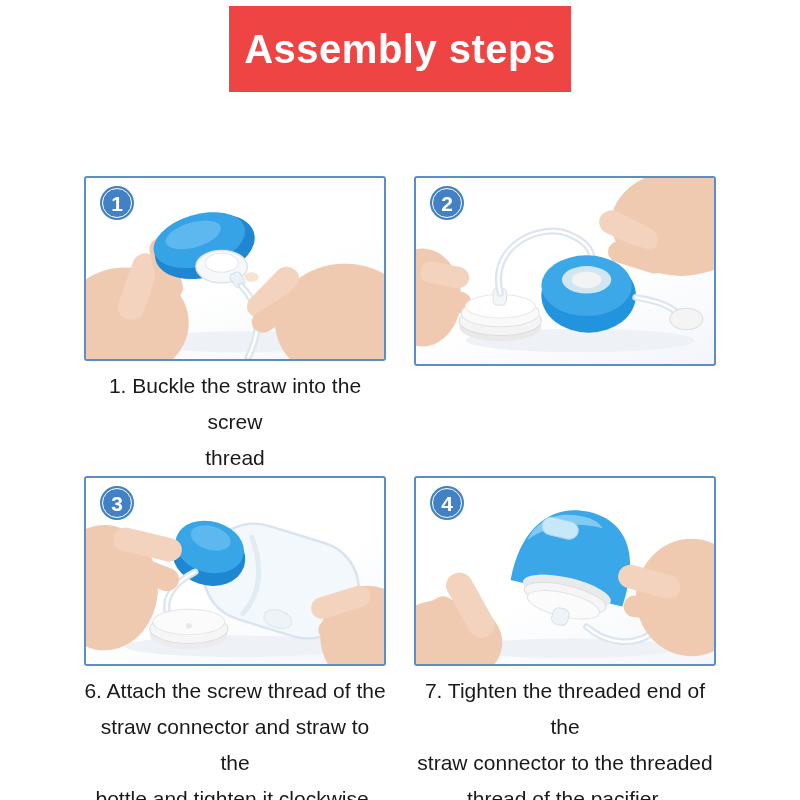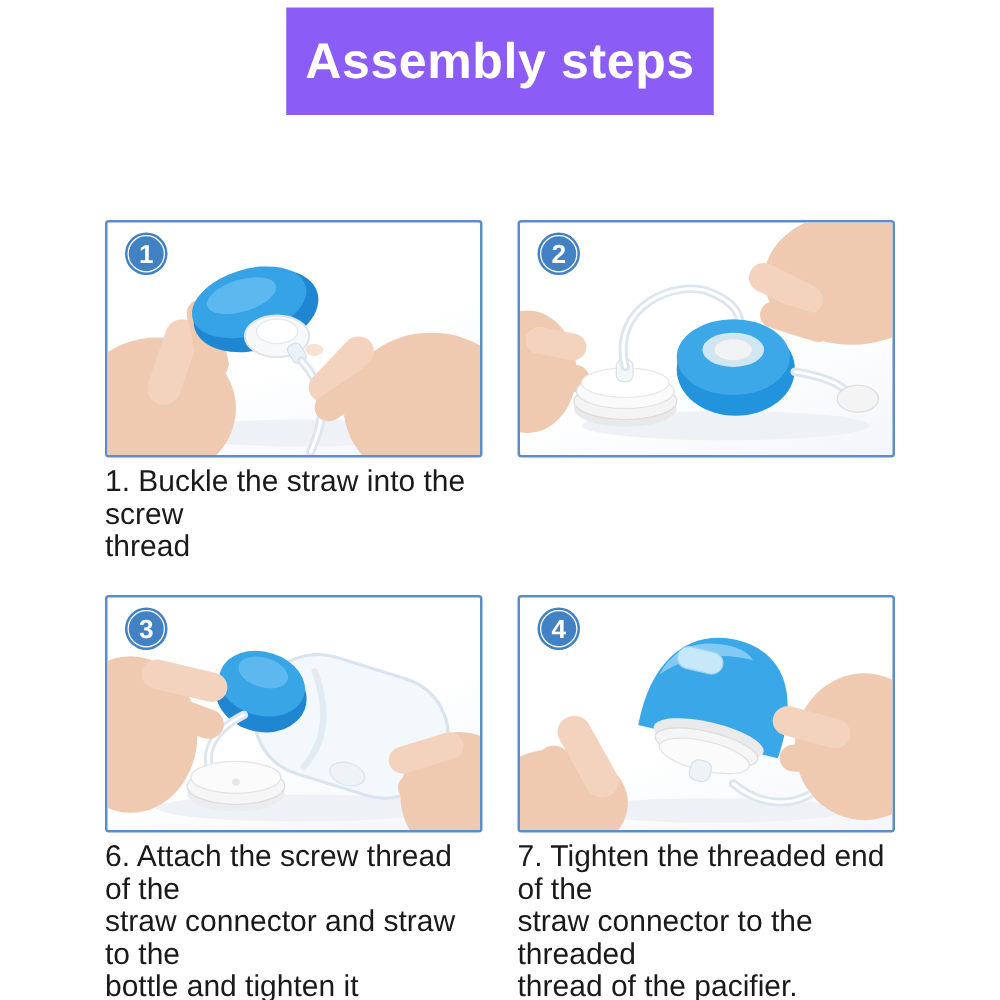--- a/index.html
+++ b/index.html
@@ -5,21 +5,21 @@
   * { margin: 0; padding: 0; box-sizing: border-box; }
   html, body {
     width: 800px; height: 800px;
     background: #ffffff;
     font-family: "Liberation Sans", sans-serif;
     overflow: hidden;
   }
   .title-banner {
     width: 342px; height: 86px;
     margin: 6px auto 0;
-    background: #8b5cf6;
+    background: #ef4444;
     display: flex; align-items: center; justify-content: center;
   }
   .title-banner h1 {
     color: #ffffff;
     font-size: 40px;
     font-weight: bold;
     letter-spacing: 0.5px;
   }
   .steps-grid {
     width: 632px;
@@ -54,23 +54,23 @@
     border-radius: 50%;
   }
   .badge span {
     color: #ffffff;
     font-size: 21px;
     font-weight: bold;
     line-height: 1;
   }
   .caption {
     margin-top: 7px;
-    text-align: left;
-    font-size: 24px;
-    line-height: 26px;
+    text-align: center;
+    font-size: 21px;
+    line-height: 36px;
     color: #1a1a1a;
     white-space: pre-line;
   }
 </style>
 </head>
 <body>
 
 <div class="title-banner">
   <h1>Assembly steps</h1>
 </div>

